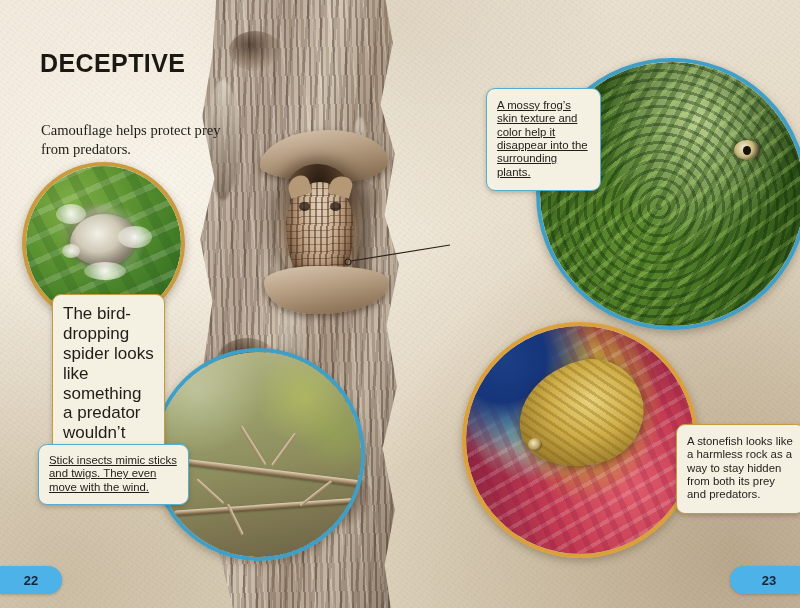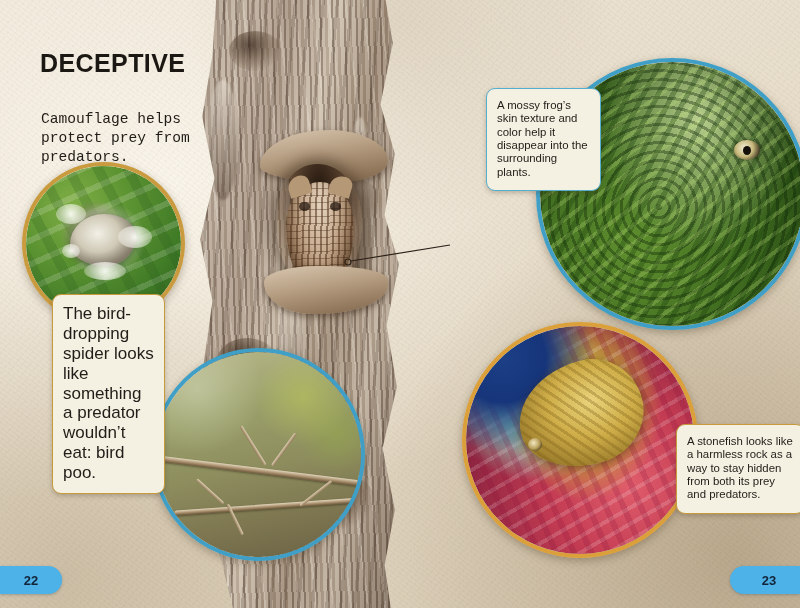--- a/index.html
+++ b/index.html
@@ -244,21 +244,21 @@
   .caption {
     position: absolute;
     z-index: 7;
     background: #f4f0e2;
     border-radius: 9px;
     color: #211d18;
     line-height: 1.17;
     box-shadow: 0 2px 5px rgba(70,55,35,.28);
   }
   .caption.gold { border: 1.6px solid #c79a3c; }
-  .caption.blue { border: 1.6px solid #54aece; }
+  .caption.blue { border: 1.6px solid #54aece; text-decoration: underline; }
 
   #cap-frog   { left: 486px; top: 88px;  width: 94px;  padding: 10px 9px 11px 10px; font-size: 11.4px; }
   #cap-spider { left: 52px;  top: 294px; width: 92px;  padding: 9px 9px 10px 10px;  font-size: 17px; }
   #cap-stick  { left: 38px;  top: 444px; width: 130px; padding: 9px 9px 10px 10px;  font-size: 11.4px; }
   #cap-stone  { left: 676px; top: 424px; width: 108px; padding: 10px 9px 11px 10px; font-size: 11.4px; }
 
   
   #cap-owl {
     position: absolute;
     left: 446px; top: 258px; width: 136px;
@@ -275,22 +275,22 @@
     pointer-events: none;
   }
 
   
   #title {
     position: absolute; left: 40px; top: 32px; z-index: 8;
     font-size: 25px; font-weight: 700; letter-spacing: .4px;
     line-height: 1.14; color: #1b1713;
   }
   #subtitle {
-    position: absolute; left: 41px; top: 95px; z-index: 8; width: 180px;
-    font-family: Liberation Mono, monospace;
+    position: absolute; left: 41px; top: 106px; z-index: 8; width: 180px;
+    font-family: Liberation Serif, serif;
     font-size: 14.6px; line-height: 1.3; color: #201c17;
   }
 
   
   .pagetab {
     position: absolute; bottom: 14px; z-index: 9;
     height: 28px; width: 62px;
     background: #4db2e8;
     color: #12233a;
     font-size: 13px; font-weight: 700;
@@ -371,20 +371,21 @@
 
   <h1 id="title">
     <span>DECEPTIVE</span><br>
   </h1>
   <p id="subtitle">Camouflage helps protect prey from predators.</p>
 
   <div class="caption blue" id="cap-frog">A mossy frog’s skin texture and color help it disappear into the surrounding plants.</div>
 
   <div class="caption gold" id="cap-spider">The bird-dropping spider looks like something a predator wouldn’t eat: bird poo.</div>
 
+  <div class="caption blue" id="cap-stick">Stick insects mimic sticks and twigs. They even move with the wind.</div>
 
   <div class="caption gold" id="cap-stone">A stonefish looks like a harmless rock as a way to stay hidden from both its prey and predators.</div>
 
 
   <div class="pagetab" id="pagetab-left">22</div>
   <div class="pagetab" id="pagetab-right">23</div>
 
 </div>
 
 </body></html>

